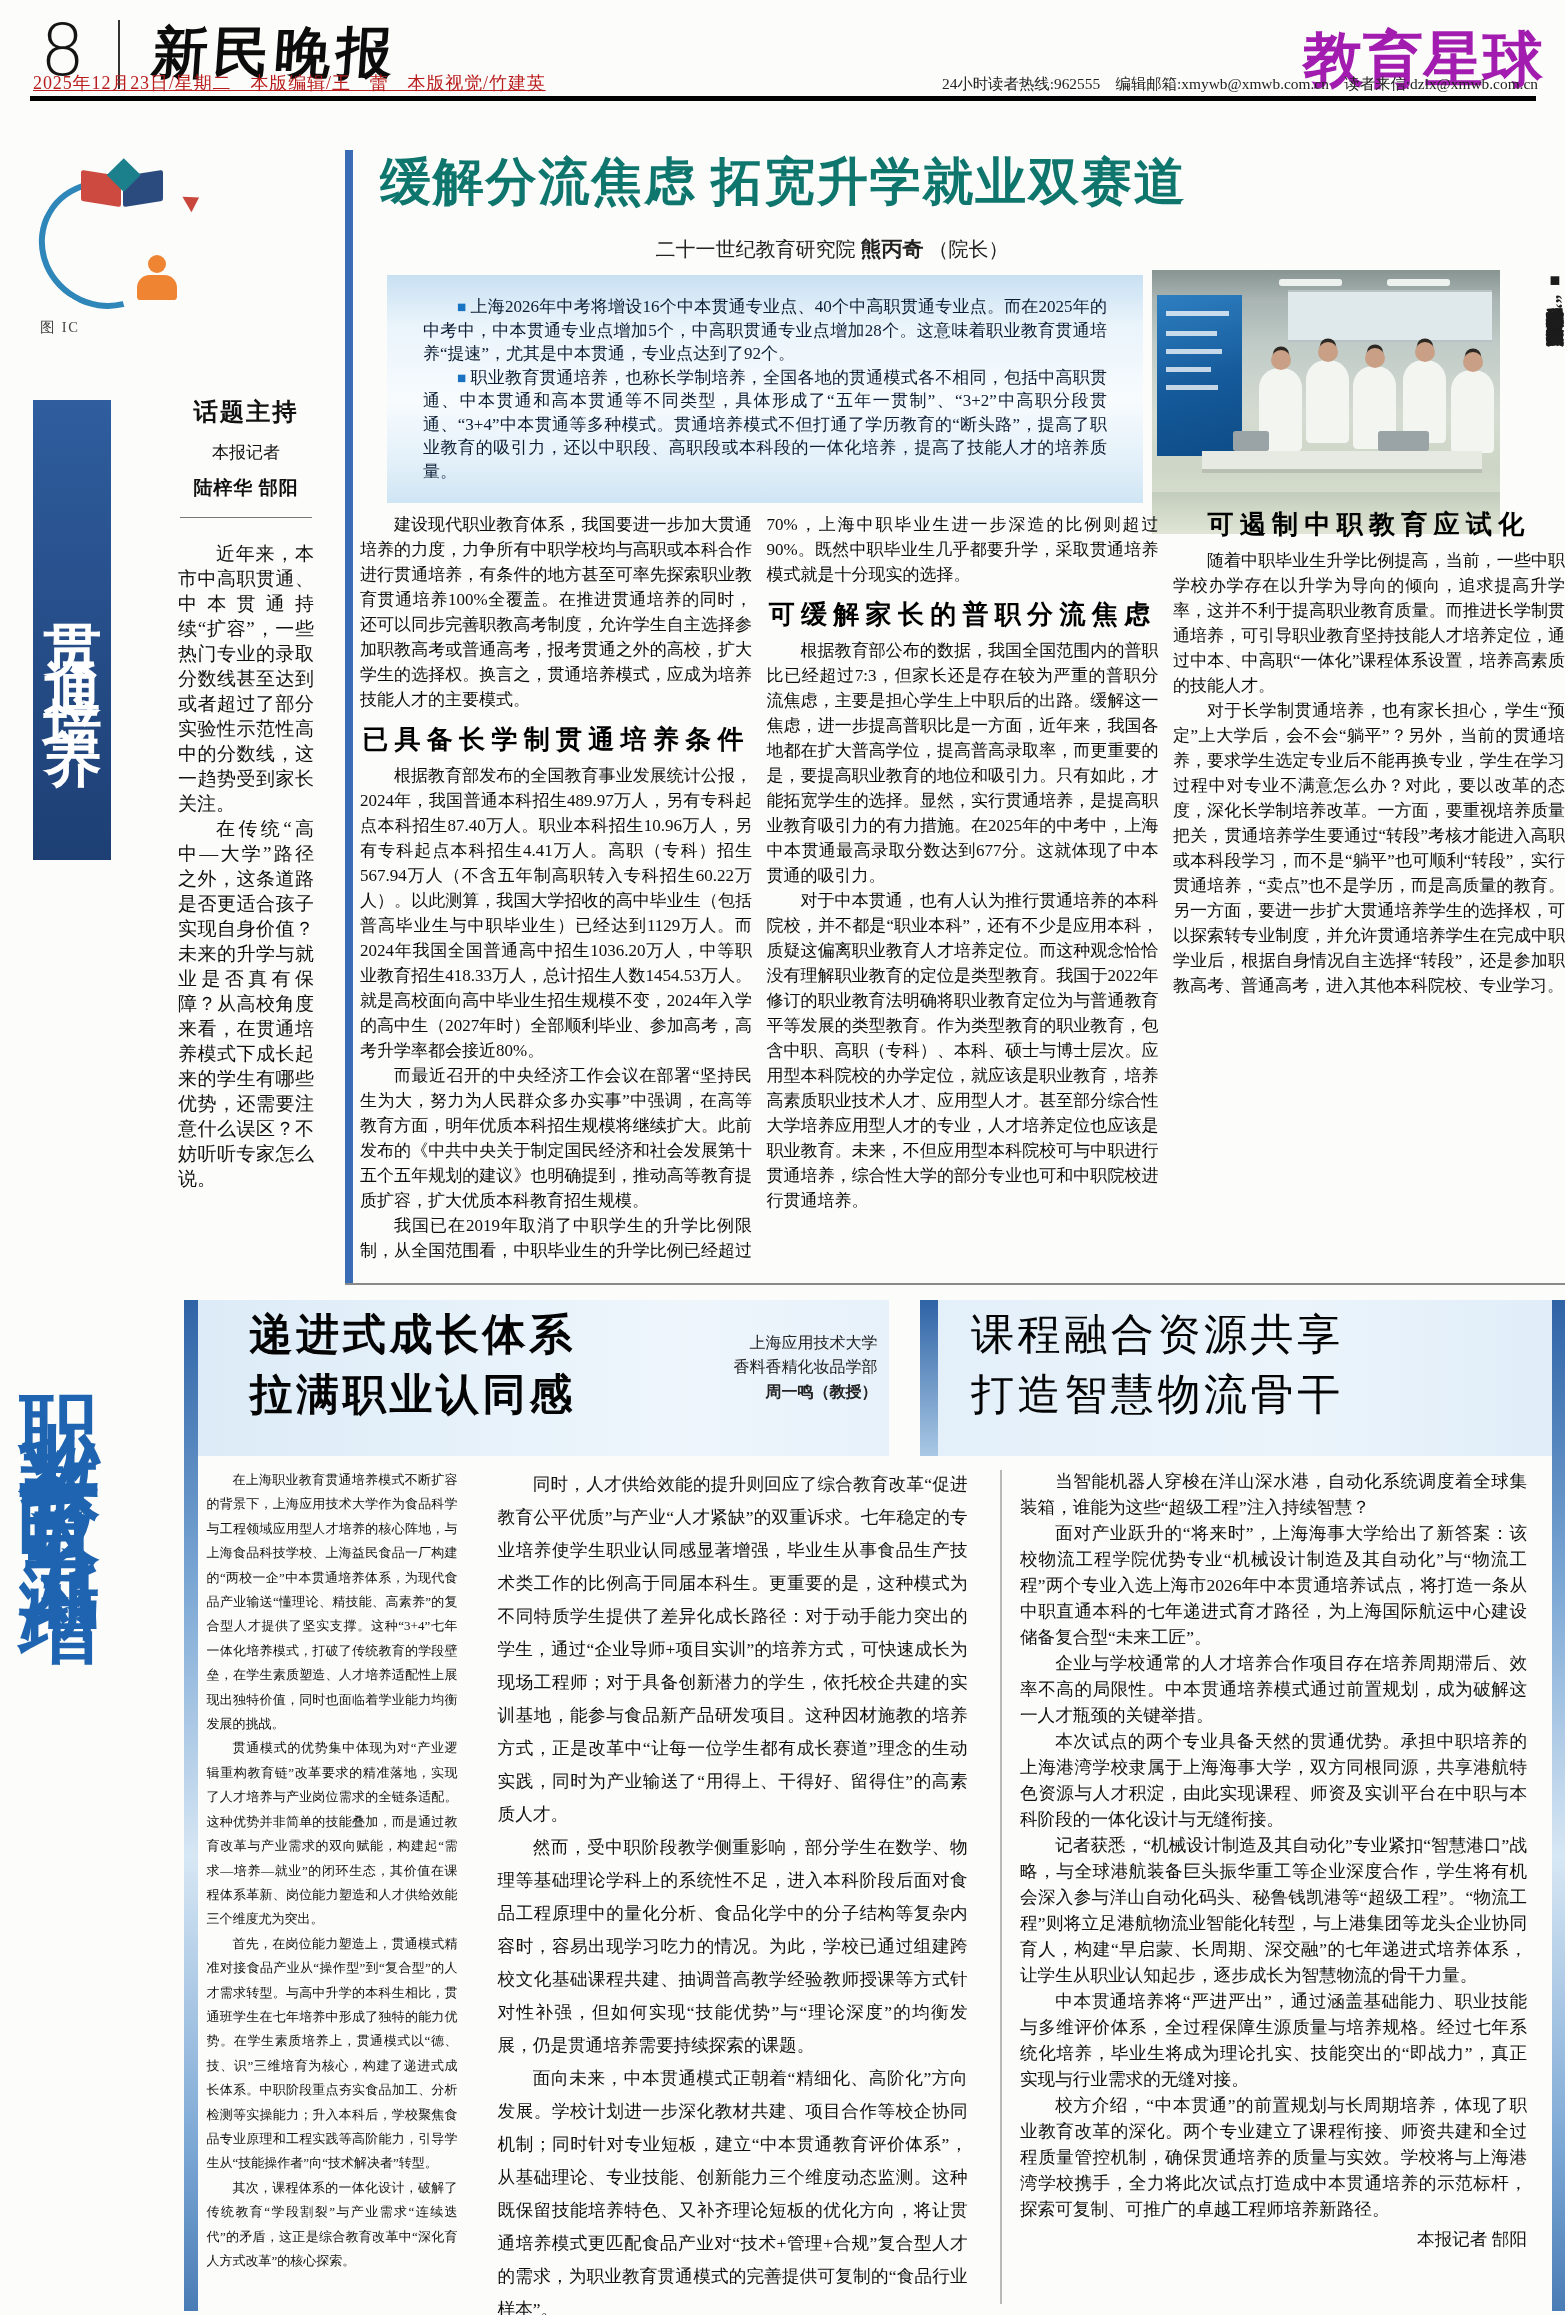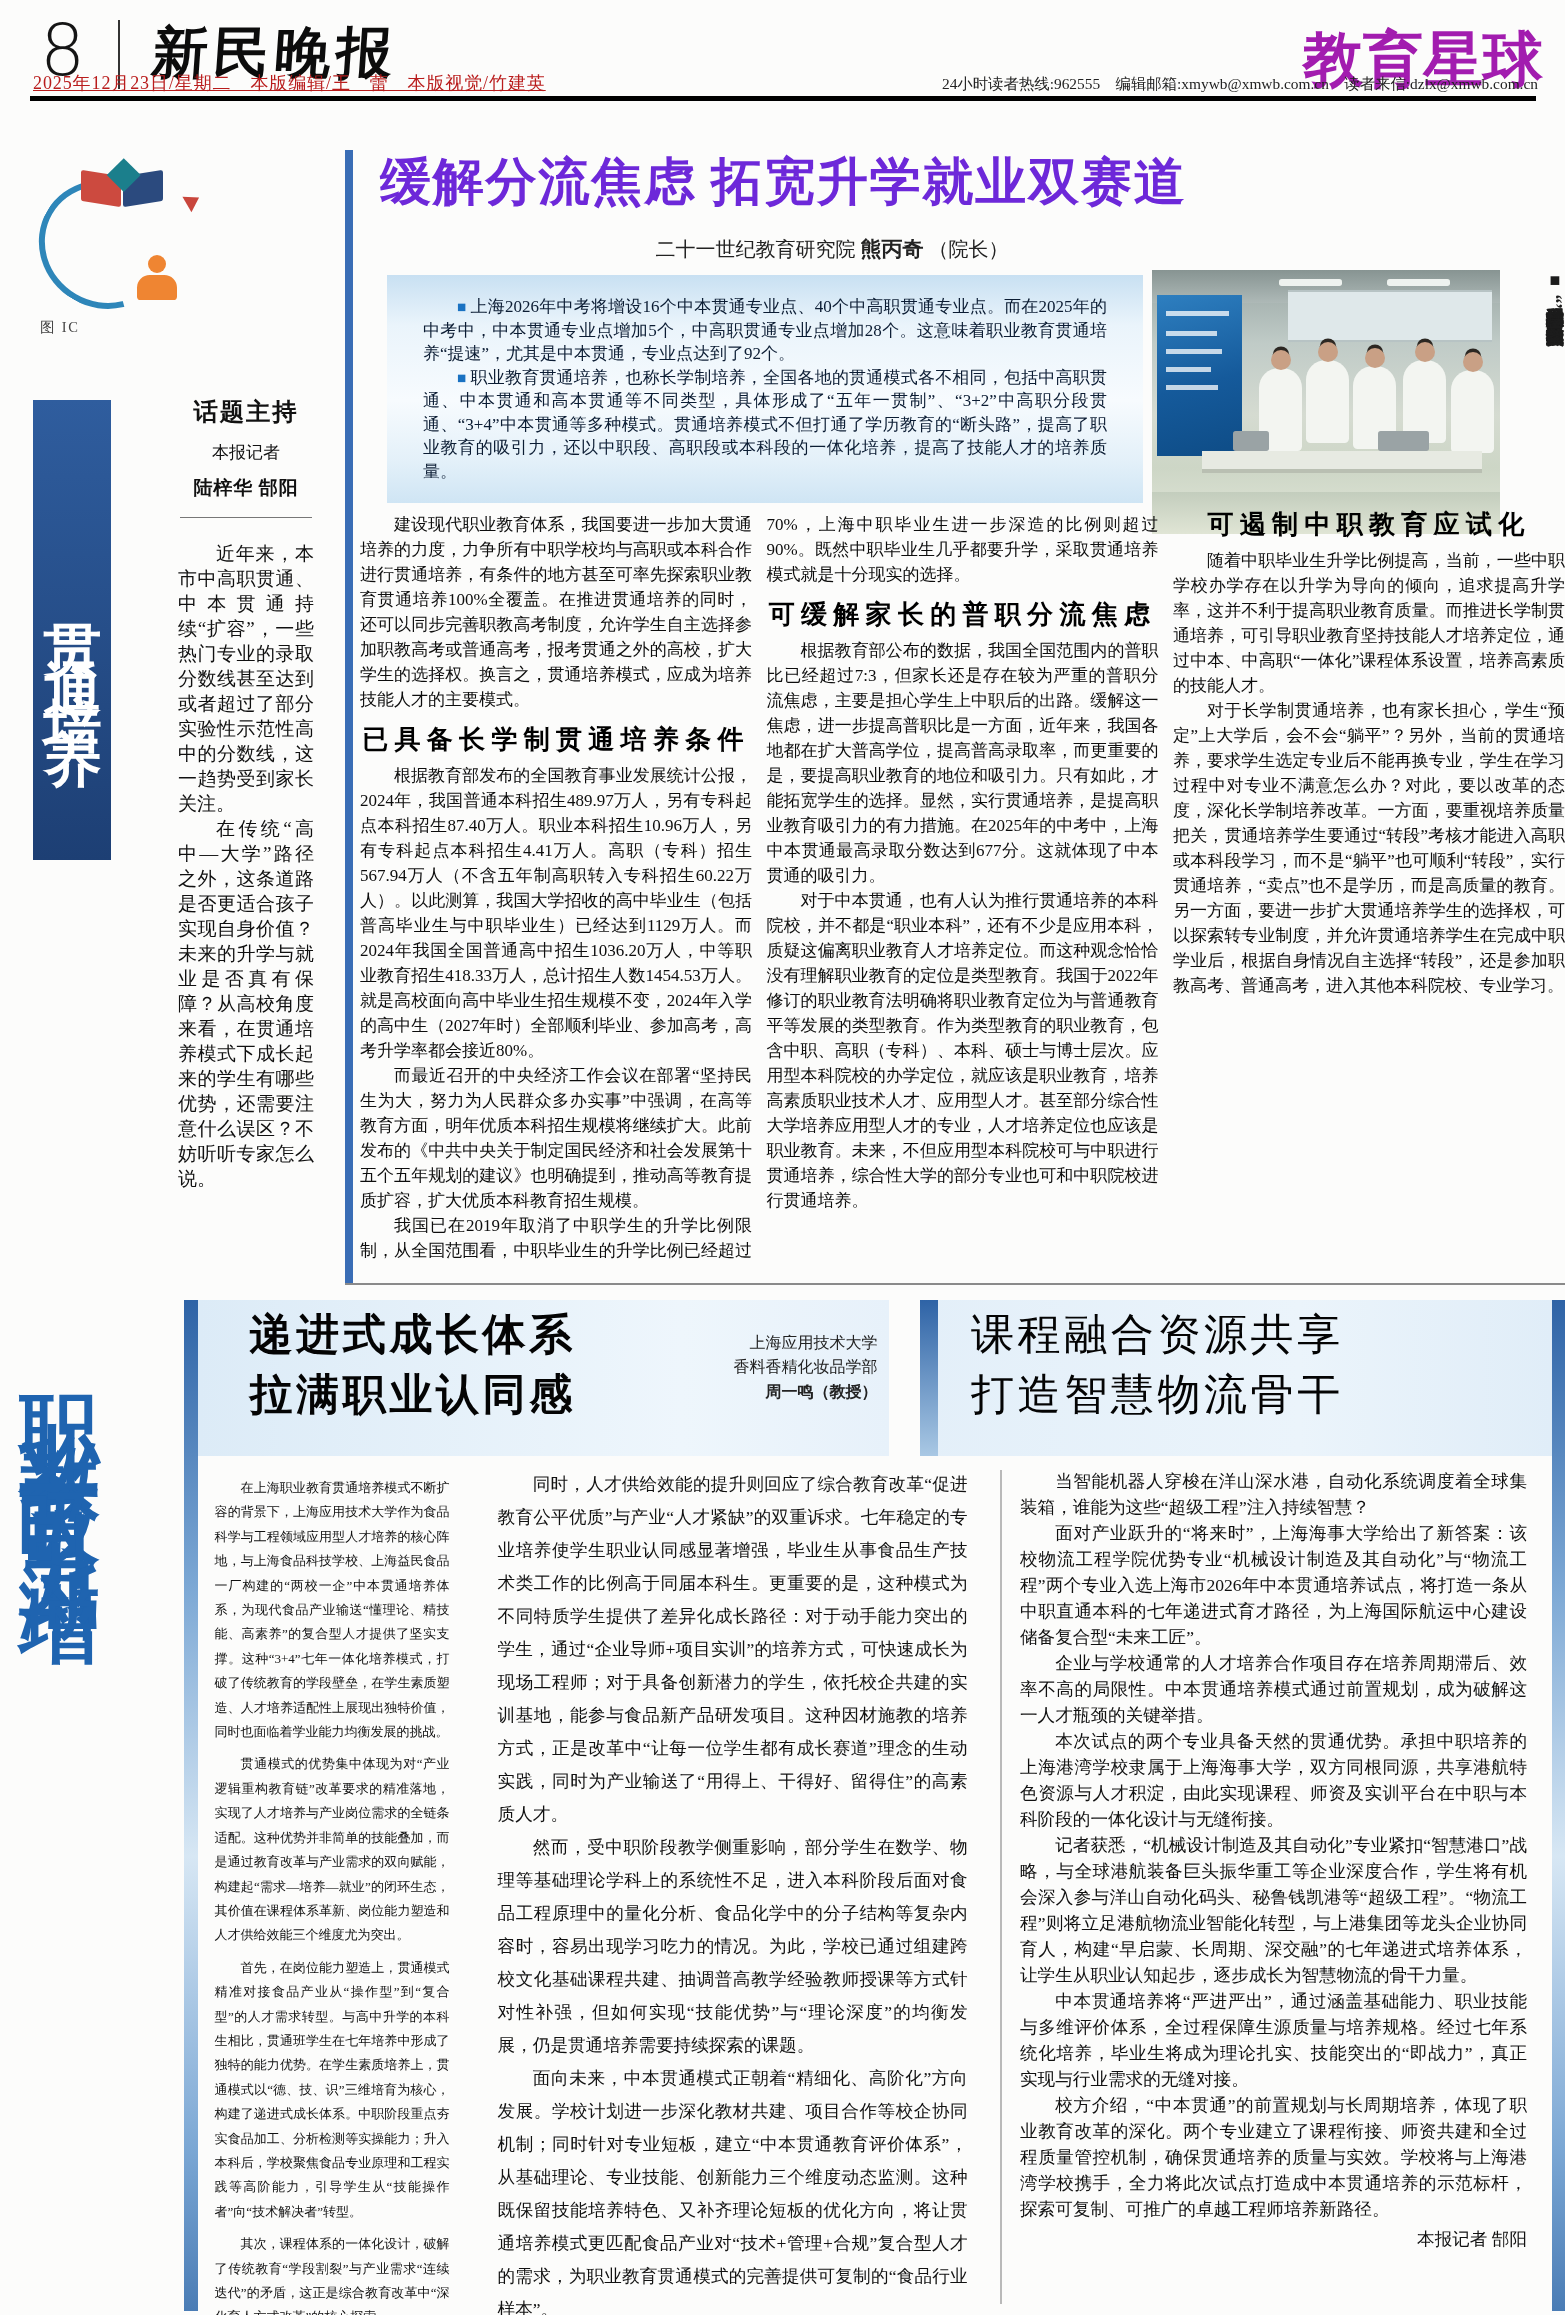--- a/index.html
+++ b/index.html
@@ -51,21 +51,21 @@
   .mod-label{font-size:24.4px;font-weight:900;text-align:center;letter-spacing:1.8px;}
   .mod-role{font-size:17px;text-align:center;margin-top:12.7px;}
   .mod-names{font-size:19px;font-weight:700;text-align:center;margin-top:11px;letter-spacing:0.9px;}
   .mod-rule{border-top:1.4px solid #777;margin:16.3px 1.8px 0 1.8px;}
   .mod-body{margin-top:23.5px;font-size:19px;line-height:25px;text-align:justify;color:#101010;}
   .mod-body p{margin:0;text-indent:2em;}
 
   
   .vrule{position:absolute;left:345px;top:150px;width:8.1px;height:1133px;background:#3a6db5;}
   .headline{position:absolute;left:380px;top:148px;width:796px;text-align:center;
-            font-size:51px;font-weight:900;letter-spacing:1.8px;color:#6d28d9;white-space:nowrap;}
+            font-size:51px;font-weight:900;letter-spacing:1.8px;color:#0f766e;white-space:nowrap;}
   .m-byline{position:absolute;left:597px;top:235px;width:470px;text-align:center;font-size:20px;color:#222;}
   .m-byline b{font-size:21px;}
 
   
   .lead{position:absolute;left:387px;top:275px;width:756px;height:228px;
         background:linear-gradient(180deg,#c8e0f2 0%,#eaf4fb 22%,#f7fbfe 55%,#e3f0f9 82%,#cfe5f4 100%);
         padding:20px 36px;}
   .lead p{margin:0;font-size:17px;line-height:23.5px;text-align:justify;text-indent:2em;color:#0b1c33;}
   .lead .bullet{color:#1a72c2;font-size:15.4px;}
 
@@ -108,21 +108,21 @@
           background:linear-gradient(180deg,#2e63a6 0%,#7ba7d4 28%,#d7e7f4 55%,#7ba7d4 84%,#4a7cb5 100%);}
   .bl-panel{position:absolute;left:13.6px;top:0;width:691px;height:156px;
           background:linear-gradient(90deg,#dcebf7,#eef6fc 70%,#e7f1fa);}
   .bl-headline{position:absolute;left:52px;top:5.4px;font-size:43px;font-weight:900;
           letter-spacing:3.6px;line-height:60px;color:#040404;}
   .bl-byline{position:absolute;right:11px;top:31px;width:161px;text-align:right;
           font-size:16px;line-height:24.4px;color:#222;}
   .bl-byline div:last-child{font-weight:700;}
   .bl-body{position:absolute;left:22.6px;top:168px;display:flex;}
   .bl-c1{width:251px;margin-right:40px;font-size:13px;line-height:24.4px;text-align:justify;}
-  .bl-c1 p{margin:8px;text-indent:2em;}
+  .bl-c1 p{margin:0;text-indent:2em;}
   .bl-c2{width:470px;font-size:17.6px;line-height:33px;text-align:justify;}
   .bl-c2 p{margin:0;text-indent:2em;}
 
   .bdiv{position:absolute;left:1000px;top:1470px;width:1.8px;height:834px;background:#b9b9b9;}
 
   .br{position:absolute;left:920px;top:1300px;width:646px;height:1011px;}
   .br-bar{position:absolute;right:0;top:0;width:13.6px;height:100%;
           background:linear-gradient(180deg,#2e63a6 0%,#7ba7d4 28%,#d7e7f4 55%,#7ba7d4 84%,#4a7cb5 100%);}
   .br-panel{position:absolute;left:0;top:0;width:632px;height:156px;
           background:linear-gradient(90deg,#e3eff9,#ebf4fb 60%,#e0edf8);}

